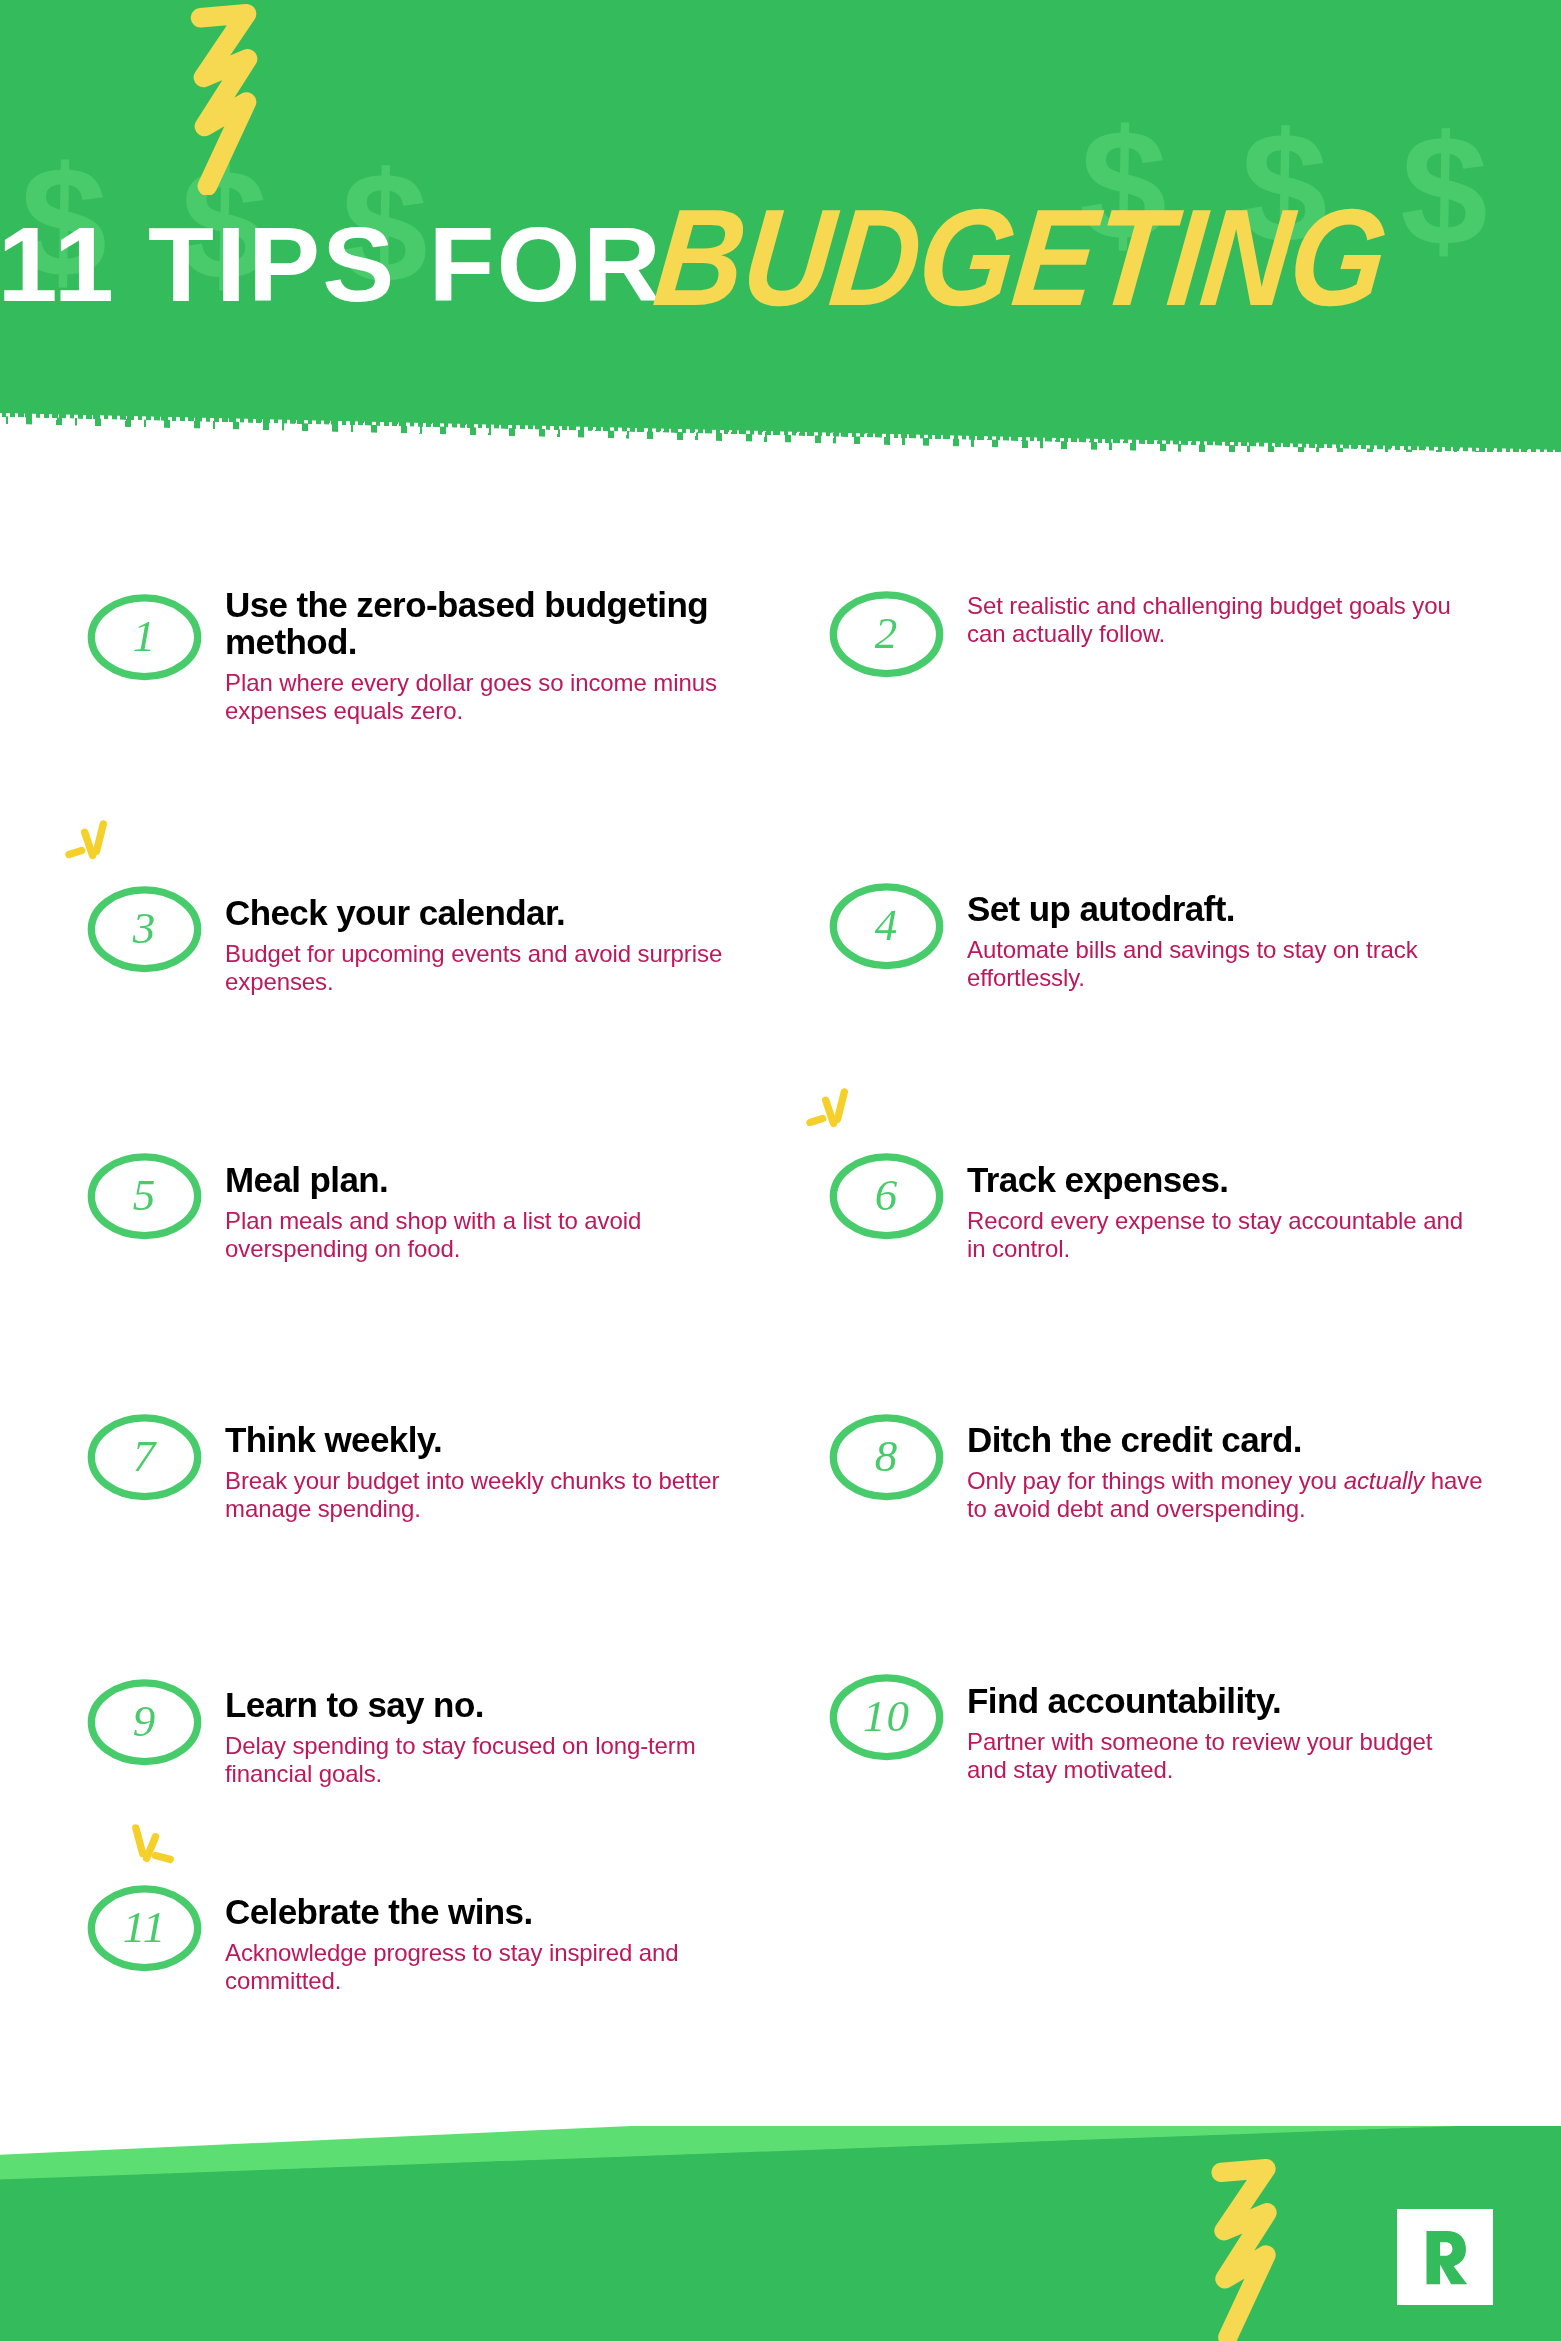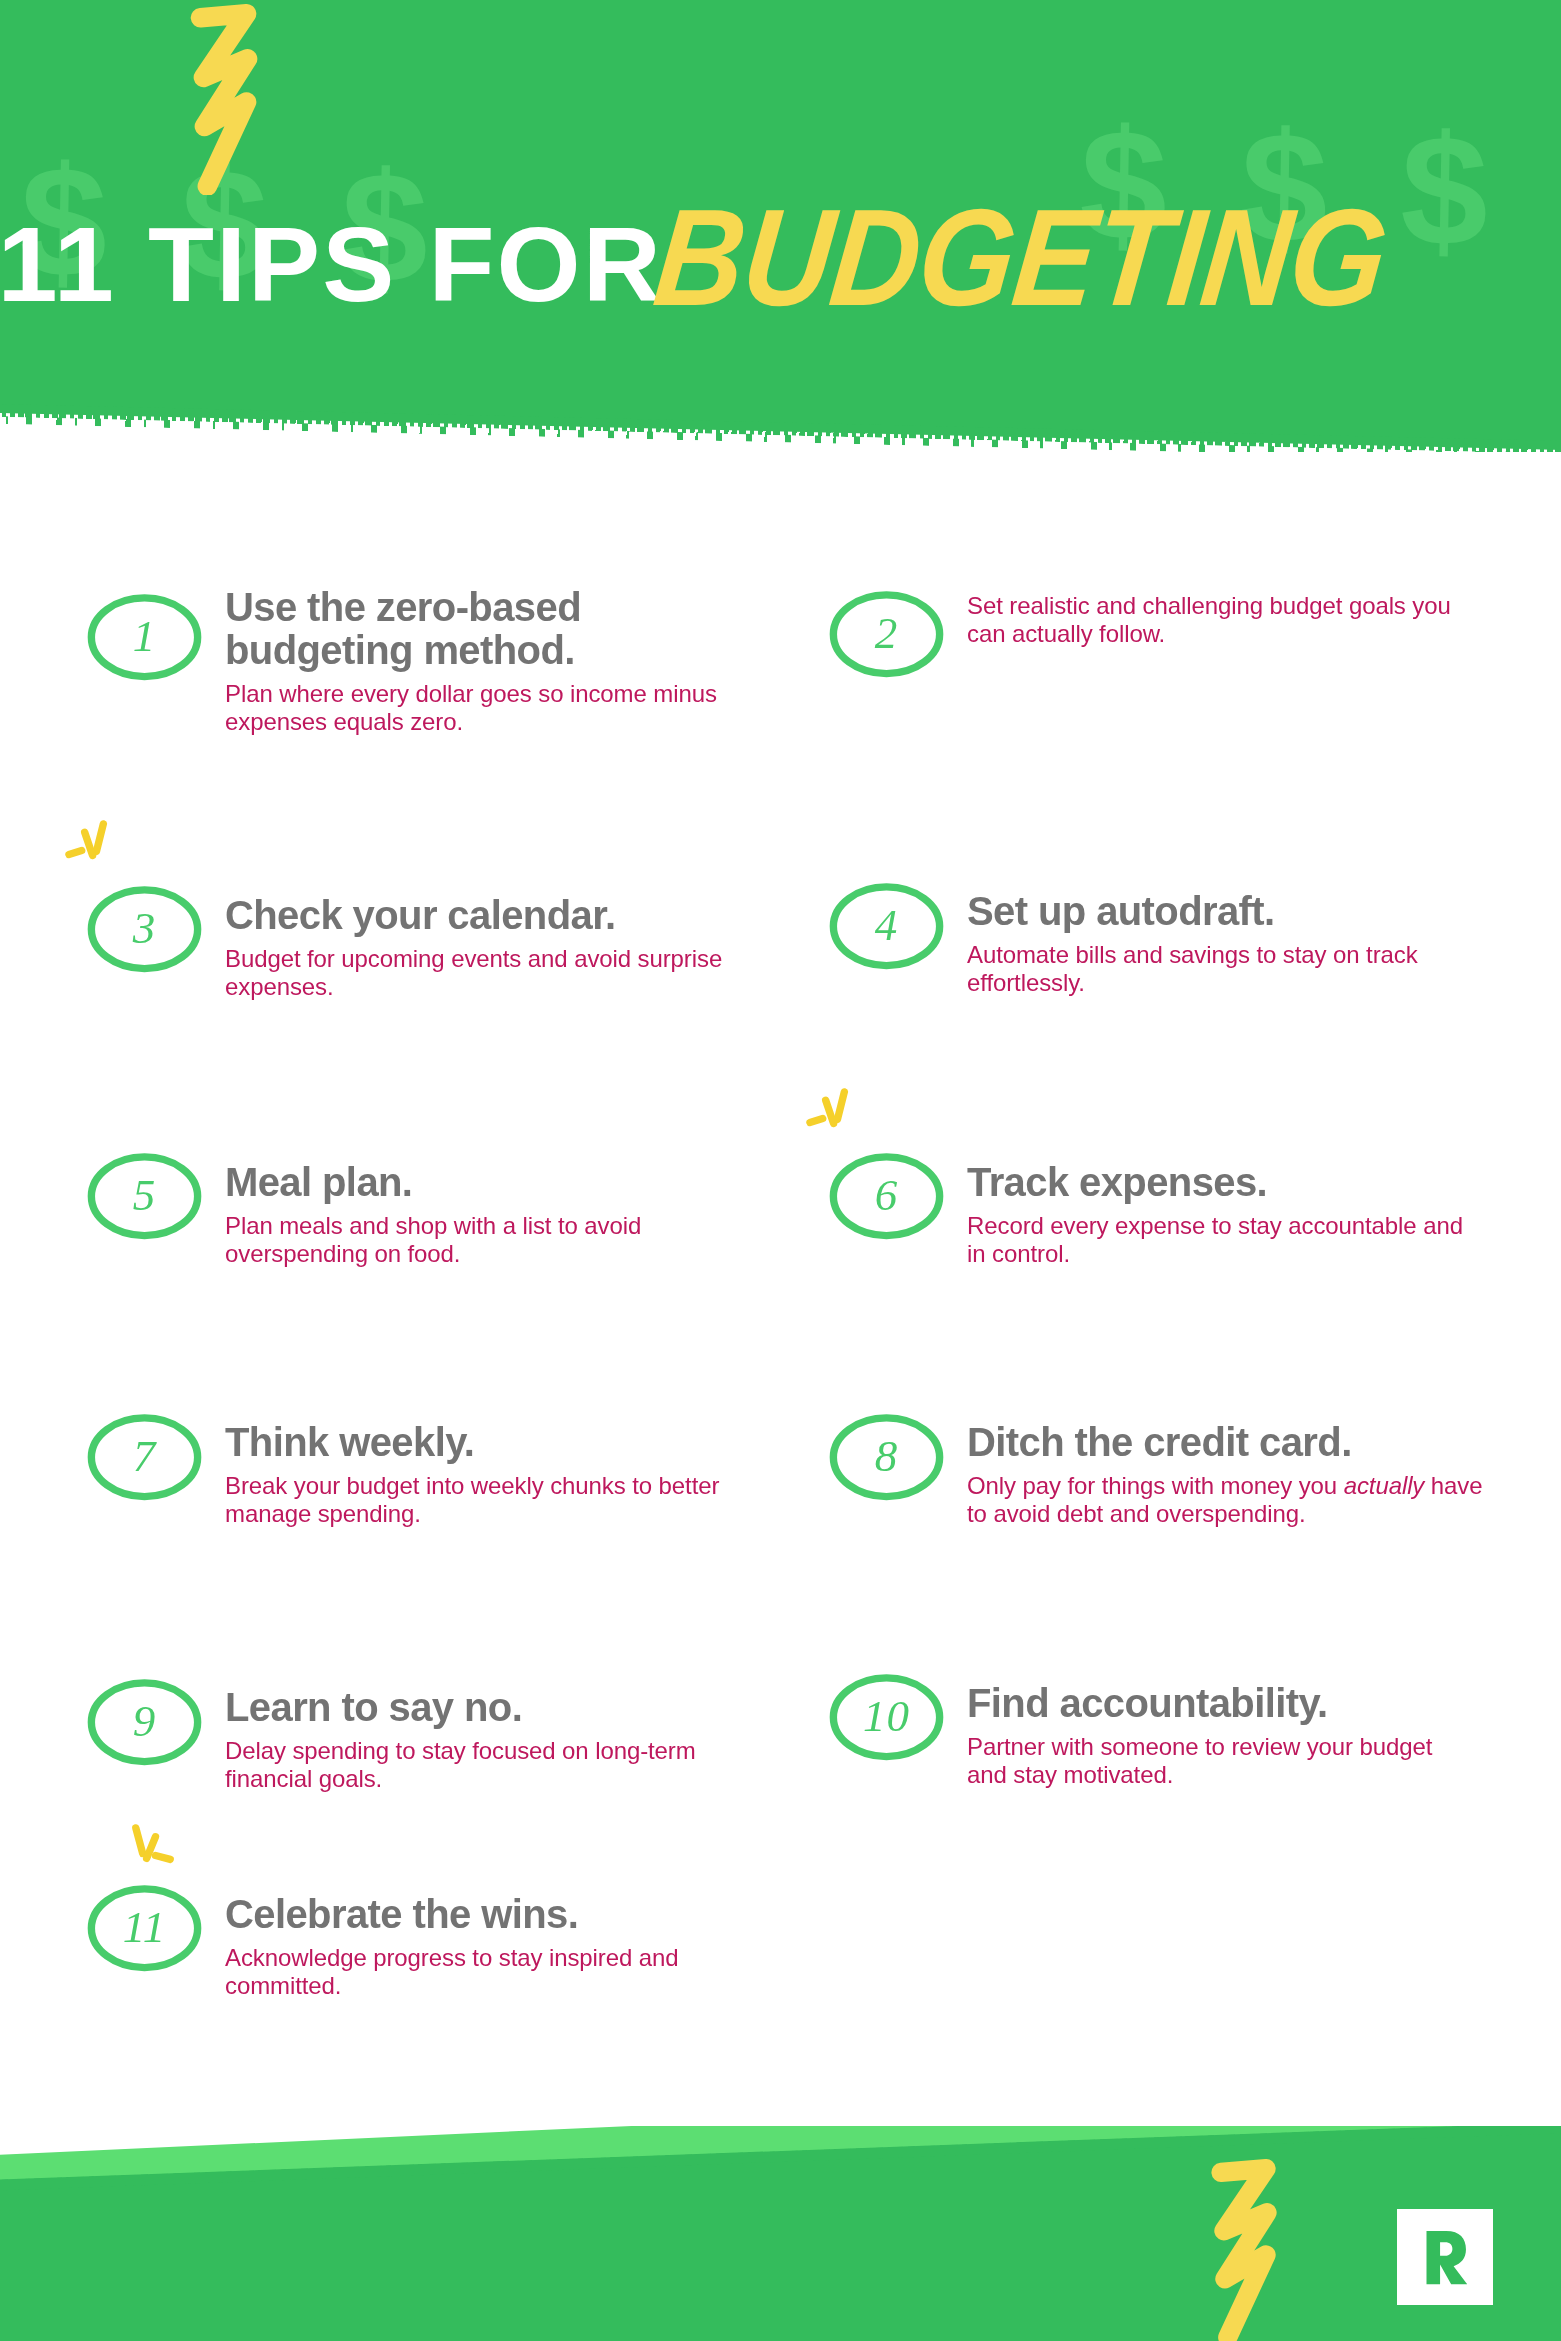--- a/index.html
+++ b/index.html
@@ -81,21 +81,21 @@
   .bolt-ftr { position:absolute; left:1193px; top:2159px; width:103px; height:187px; }
 
   
   .tips { position:absolute; left:0; top:0; width:1562px; height:2342px; }
   .tip { position:absolute; }
   .tip .circle {
     position:absolute; left:0; top:0; width:123px; height:91px;
   }
   .tip .body { position:absolute; }
   .tip h2 {
-    color:#737373; font-size:40px; font-weight:700; line-height:1.06;
+    color:#000000; font-size:35px; font-weight:700; line-height:1.06;
     letter-spacing:-0.6px; font-family:"Liberation Sans", sans-serif;
   }
   .tip p {
     color:#be185d; font-size:24px; font-weight:400; line-height:1.17;
     letter-spacing:-0.1px; margin-top:9px;
     font-family:"Liberation Sans", sans-serif;
   }
   .tip p em { font-style:italic;text-align:right; }
   .num {
     position:absolute; width:123px; height:91px;

